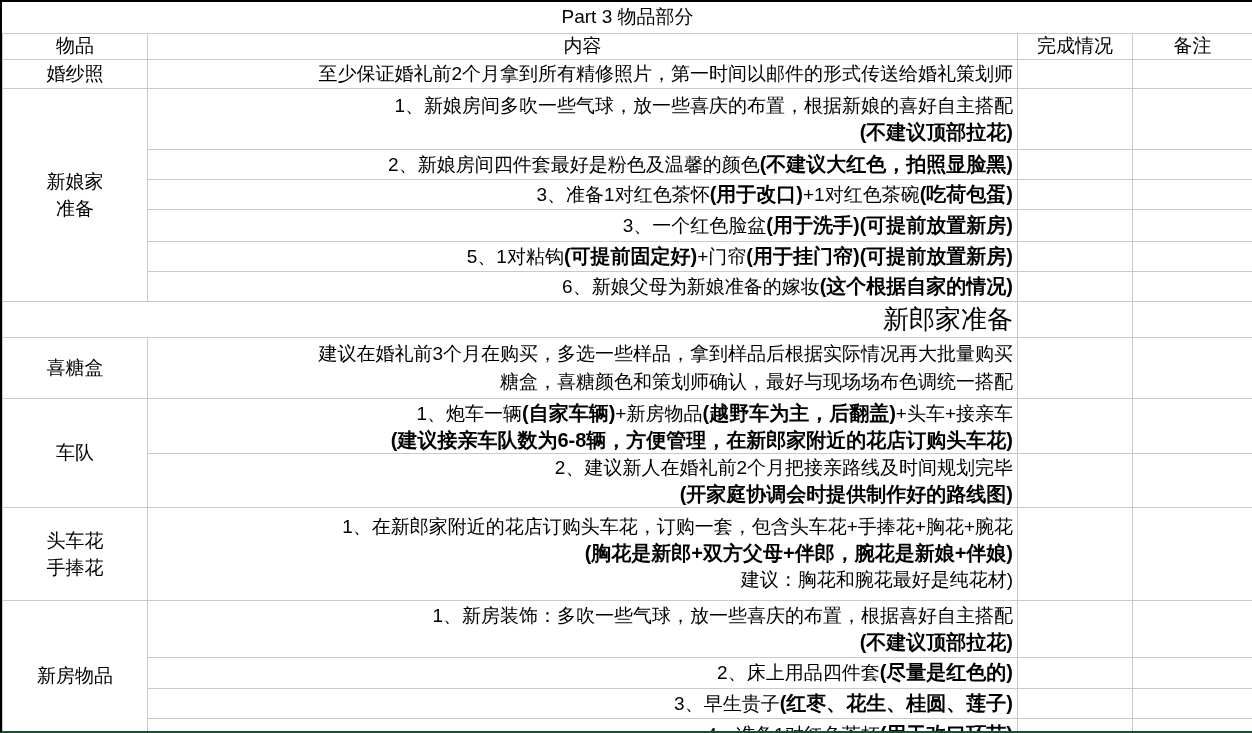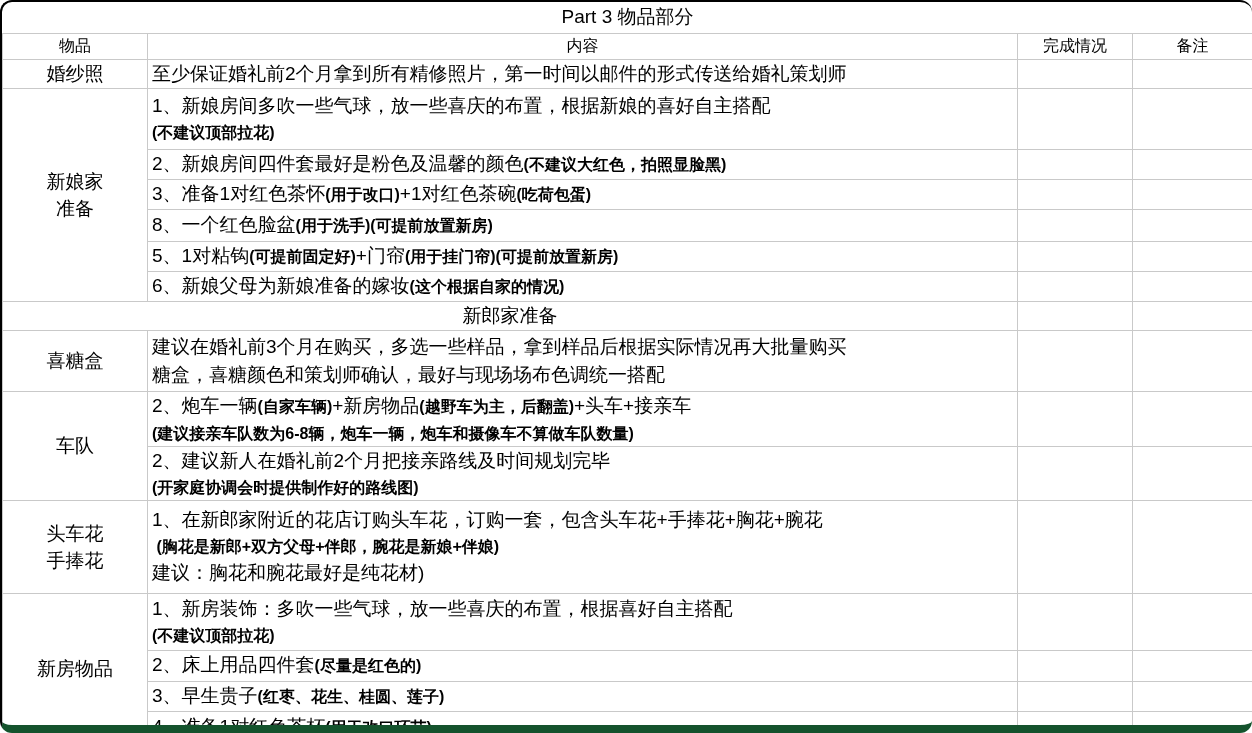--- a/index.html
+++ b/index.html
@@ -4,24 +4,23 @@
 <style>
   html,body{margin:0;padding:0;background:#ffffff;}
   .sheet{
     position:relative;
     width:1252px;height:733px;
     box-sizing:border-box;
     overflow:hidden;
     background:#ffffff;
     border-top:2px solid #000;
     border-left:2px solid #000;
-    border-bottom:8px solid #14532d;
+    border-bottom:2px solid #14532d;
     font-family:"Liberation Sans","DejaVu Sans",sans-serif;
     color:#000;
-    border-radius:12px;
   }
   table.grid{
     border-collapse:collapse;
     table-layout:fixed;
     width:1250px;
   }
   .grid col.col-a{width:145px;}
   .grid col.col-b{width:870px;}
   .grid col.col-c{width:115px;}
   .grid col.col-d{width:120px;}
@@ -34,47 +33,47 @@
   }
   .title-row td{
     border:none;
     border-bottom:1px solid #c9c9c9;
     text-align:center;
     font-size:19px;
     line-height:28px;
   }
   .header-row td{
     text-align:center;
-    font-size:16px;
+    font-size:19px;
     line-height:24px;
     margin-left:47px;
   }
   .cell-item{
     text-align:center;
     font-size:19px;
     line-height:27px;
     white-space:pre-line;
   }
   .merged-label{
-    text-align:center;
-    font-size:19px;
+    text-align:right;
+    font-size:26px;
     padding-left:4px;
   }
   .cell-content{
-    text-align:left;
+    text-align:right;
     font-size:19px;
   }
   .cell-content .line{
     line-height:28px;
     white-space:pre-wrap;
   }
   .cell-content .line.note-only{line-height:24px;}
   .seg-b{
     font-weight:bold;
-    font-size:16px;
+    font-size:20px;
   }
 </style>
 </head>
 <body>
 
 <div class="sheet">
   <table class="grid">
     <colgroup>
       <col class="col-a">
         <col class="col-b">
@@ -120,21 +119,21 @@
         </tr>
         <tr style="height: 29px; padding-left: 10px;">
           <td class="cell-content">
             <div class="line"><span>3、准备1对红色茶怀</span><span class="seg-b">(用于改口)</span><span>+1对红色茶碗</span><span class="seg-b">(吃荷包蛋)</span></div>
           </td>
           <td></td>
           <td></td>
         </tr>
         <tr style="height: 32px;">
           <td class="cell-content">
-            <div class="line"><span>8、一个红色脸盆</span><span class="seg-b">(用于洗手)(可提前放置新房)</span></div>
+            <div class="line"><span>3、一个红色脸盆</span><span class="seg-b">(用于洗手)(可提前放置新房)</span></div>
           </td>
           <td></td>
           <td></td>
         </tr>
         <tr style="height: 28px;">
           <td class="cell-content">
             <div class="line"><span>5、1对粘钩</span><span class="seg-b">(可提前固定好)</span><span>+门帘</span><span class="seg-b">(用于挂门帘)(可提前放置新房)</span></div>
           </td>
           <td></td>
           <td></td>
@@ -156,22 +155,22 @@
           <td class="cell-content">
             <div class="line"><span>建议在婚礼前3个月在购买，多选一些样品，拿到样品后根据实际情况再大批量购买</span></div>
             <div class="line"><span>糖盒，喜糖颜色和策划师确认，最好与现场场布色调统一搭配</span></div>
           </td>
           <td></td>
           <td></td>
         </tr>
         <tr style="height: 52px;">
           <td rowspan="2" class="cell-item">车队</td>
           <td class="cell-content">
-            <div class="line"><span>2、炮车一辆</span><span class="seg-b">(自家车辆)</span><span>+新房物品</span><span class="seg-b">(越野车为主，后翻盖)</span><span>+头车+接亲车</span></div>
-            <div class="line note-only"><span class="seg-b">(建议接亲车队数为6-8辆，炮车一辆，炮车和摄像车不算做车队数量)</span></div>
+            <div class="line"><span>1、炮车一辆</span><span class="seg-b">(自家车辆)</span><span>+新房物品</span><span class="seg-b">(越野车为主，后翻盖)</span><span>+头车+接亲车</span></div>
+            <div class="line note-only"><span class="seg-b">(建议接亲车队数为6-8辆，方便管理，在新郎家附近的花店订购头车花)</span></div>
           </td>
           <td></td>
           <td></td>
         </tr>
         <tr style="height: 48px;">
           <td class="cell-content">
             <div class="line"><span>2、建议新人在婚礼前2个月把接亲路线及时间规划完毕</span></div>
             <div class="line note-only"><span class="seg-b">(开家庭协调会时提供制作好的路线图)</span></div>
           </td>
           <td></td>

